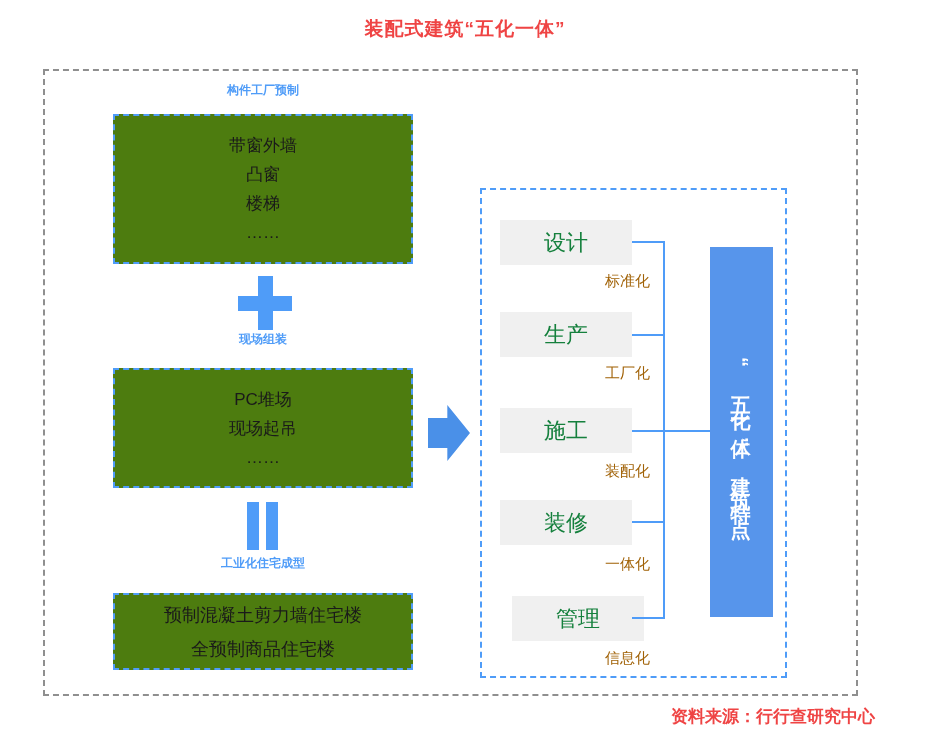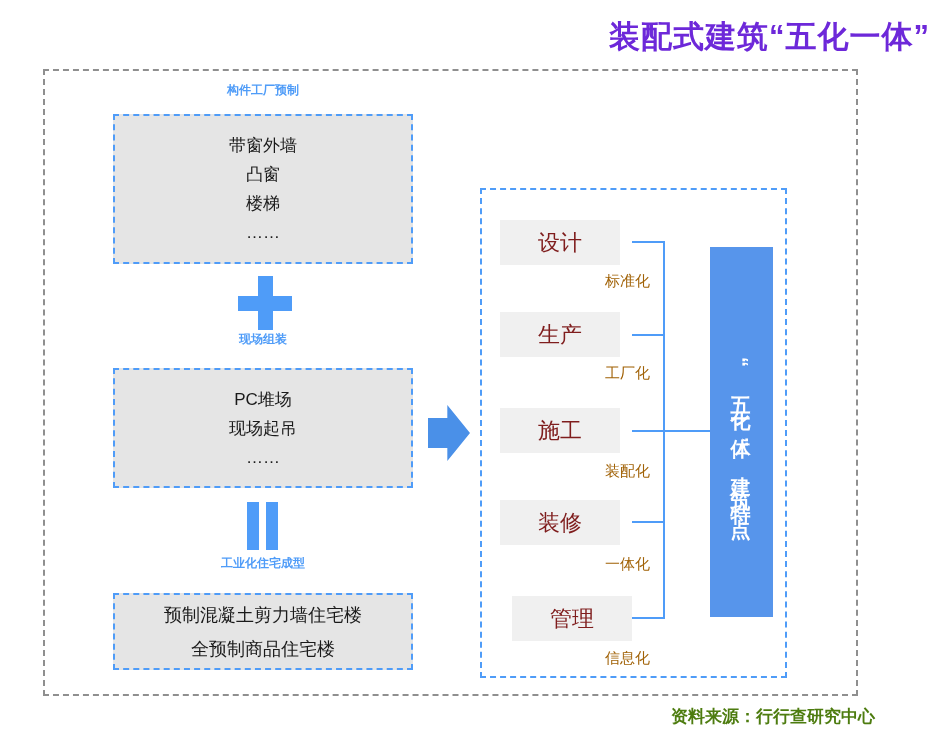--- a/index.html
+++ b/index.html
@@ -7,22 +7,22 @@
   body {
     position: relative;
     font-family: "Liberation Sans", "DejaVu Sans", sans-serif;
     color: #111;
   }
   .abs { position: absolute; }
 
   
   .page-title {
     left: 0; right: 0; top: 16px;
-    text-align: right;
-    font-size: 31px; font-weight: bold; color: #6d28d9;
+    text-align: center;
+    font-size: 19px; font-weight: bold; color: #ef4444;
     letter-spacing: 1px;
   }
 
   
   .outer-frame {
     left: 43px; top: 69px; width: 815px; height: 627px;
     border: 2px dashed #8f8f8f;
   }
 
   
@@ -31,21 +31,21 @@
     text-align: center;
     font-size: 12px; font-weight: bold; color: #4f9cf8;
   }
   .h1 { top: 82px; }
   .h2 { top: 331px; }
   .h3 { top: 555px; }
 
   .flow-box {
     left: 113px; width: 300px;
     border: 2px dashed #4f9cf8;
-    background: #e5e5e5;
+    background: #4d7c0f;
     display: flex; flex-direction: column; justify-content: center;
   }
   .b1 { top: 114px; height: 150px; }
   .b2 { top: 368px; height: 120px; }
   .b3 { top: 593px; height: 77px; }
   .flow-box .item {
     text-align: center;
     font-size: 17px; line-height: 29px; color: #1a1a1a;
   }
   .b3 .item { font-size: 18px; line-height: 34px; }
@@ -68,24 +68,24 @@
     clip-path: polygon(0 23%, 46% 23%, 46% 0, 100% 50%, 46% 100%, 46% 77%, 0 77%);
   }
 
   
   .right-frame {
     left: 480px; top: 188px; width: 307px; height: 490px;
     border: 2px dashed #4f9cf8;
   }
 
   .stage-box {
-    left: 500px; width: 120px; height: 45px;
+    left: 500px; width: 132px; height: 45px;
     background: #f0f0f0;
     display: flex; align-items: center; justify-content: center;
-    font-size: 22px; color: #7f1d1d;
+    font-size: 22px; color: #15803d;
   }
   .sb1 { top: 220px; } .sb2 { top: 312px; } .sb3 { top: 408px; }
   .sb4 { top: 500px; } .sb5 { top: 596px; margin-left: 12px; }
 
   .stage-tag {
     left: 530px; width: 120px;
     text-align: right;
     font-size: 15px; color: #a16207;
   }
   .st1 { top: 272px; } .st2 { top: 364px; } .st3 { top: 462px; }
@@ -109,21 +109,21 @@
     writing-mode: vertical-rl;
     font-size: 20px; font-weight: bold; color: #ffffff;
     letter-spacing: 14px;
     padding-top: 10px;
     white-space: nowrap;
   }
 
   
   .source-note {
     right: 55px; top: 705px;
-    font-size: 17px; font-weight: bold; color: #4d7c0f;
+    font-size: 17px; font-weight: bold; color: #ef4444;
   }
 </style>
 </head>
 <body>
 
 <div class="abs page-title">装配式建筑“五化一体”</div>
 
 <div class="abs outer-frame"></div>
 
 <div class="abs flow-heading h1">构件工厂预制</div>

